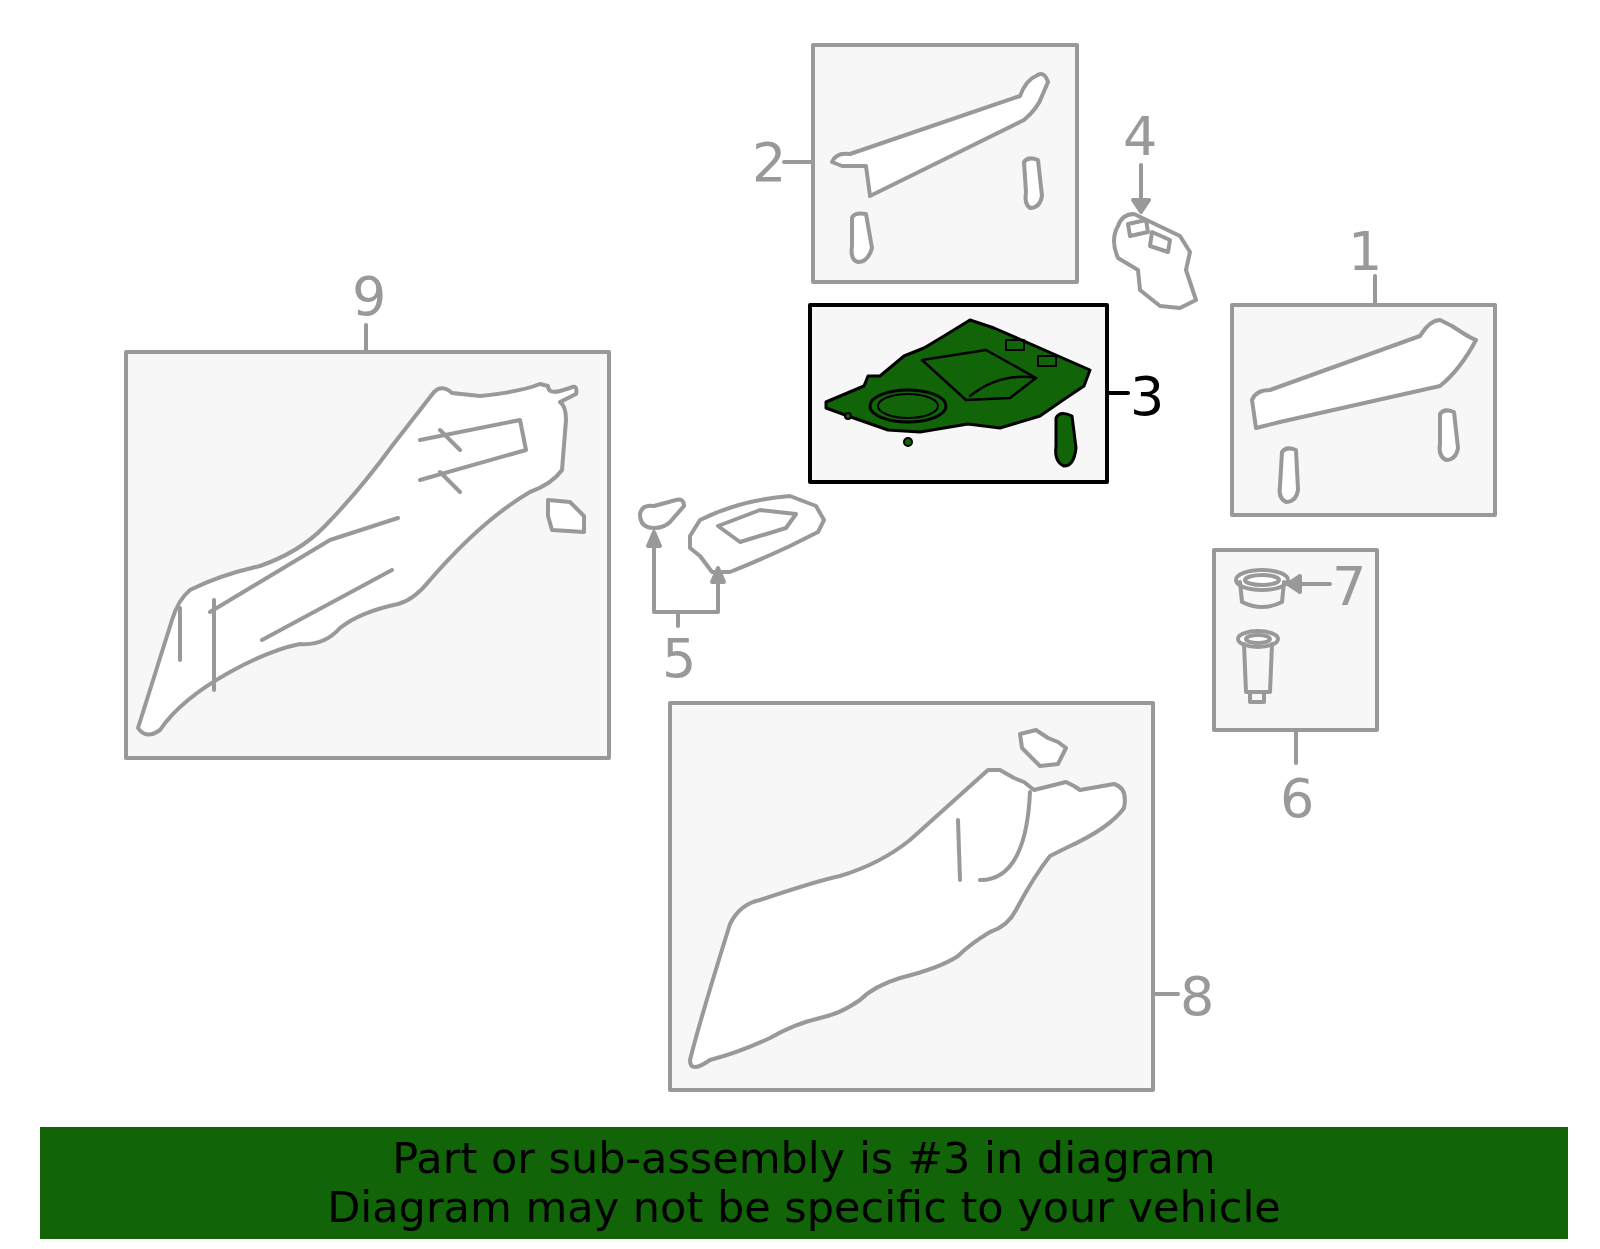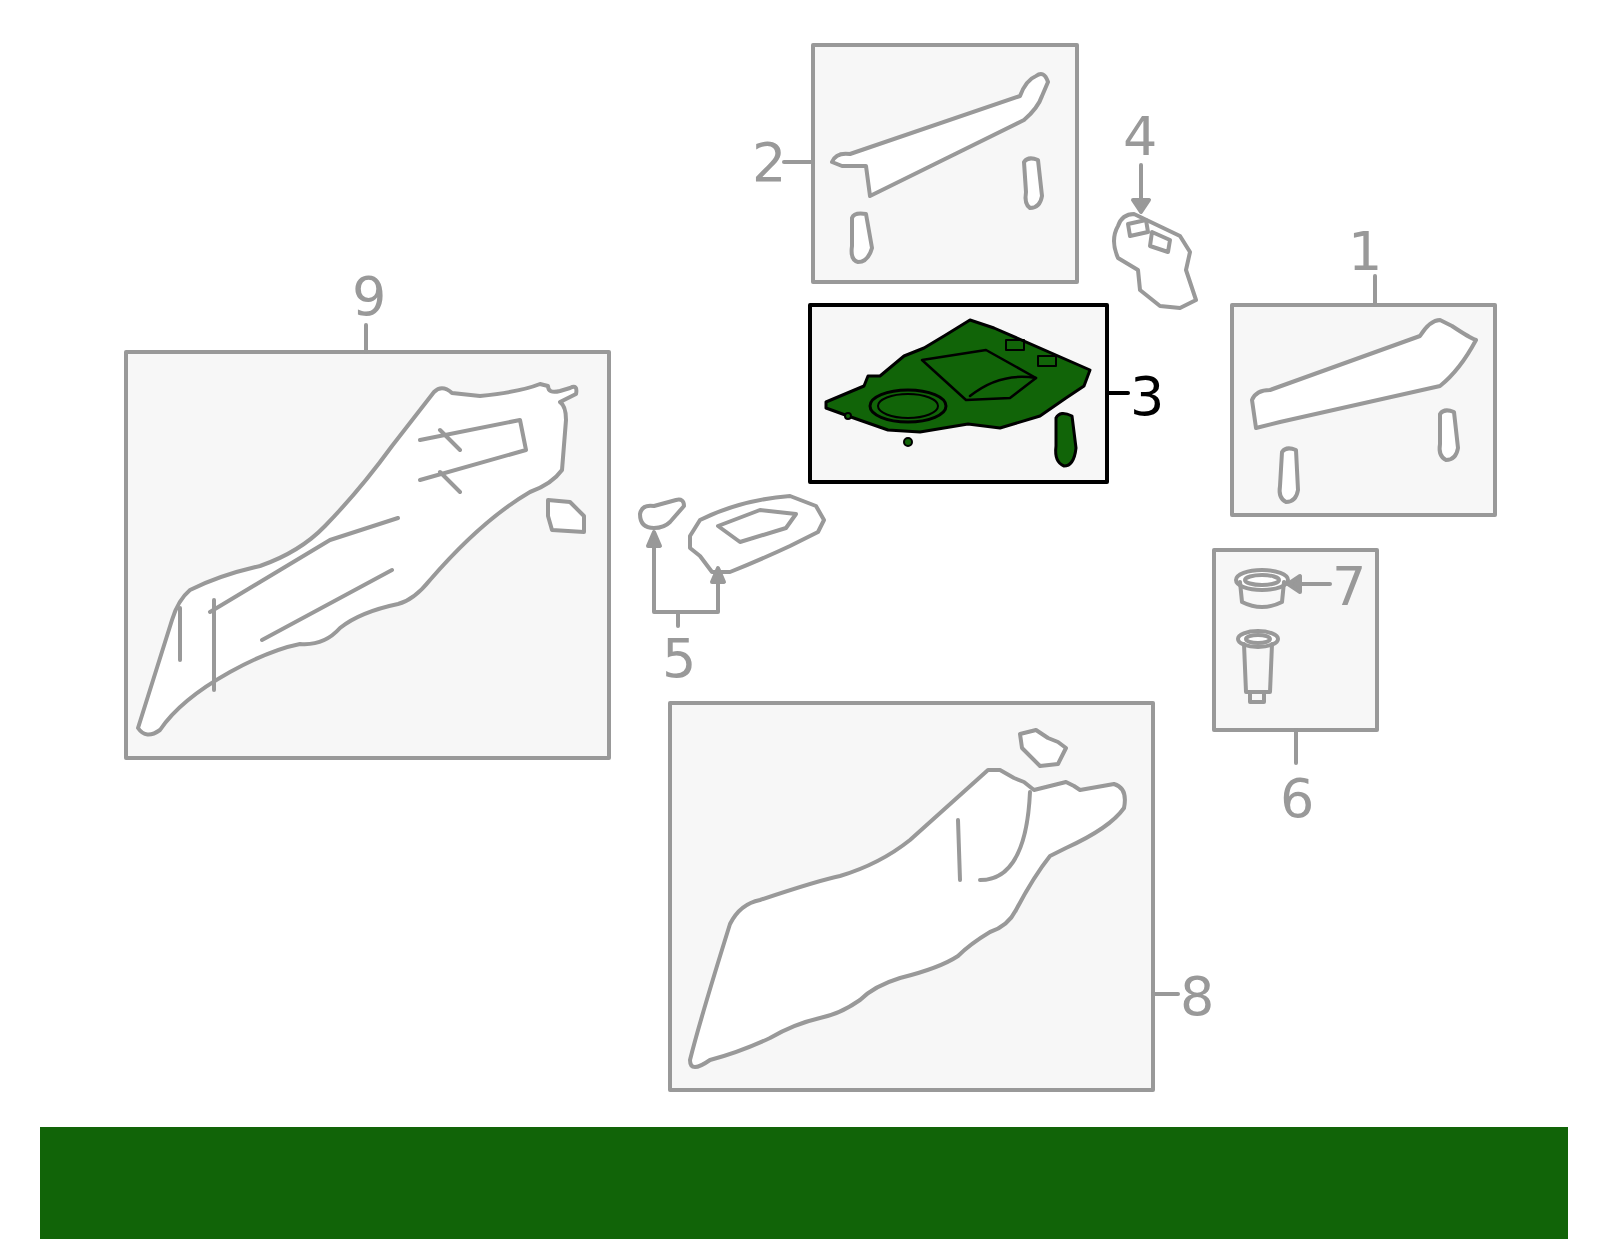--- a/index.html
+++ b/index.html
@@ -108,13 +108,15 @@
   <div class="callout active" style="left:1130px;top:370px;">3</div>
   <div class="callout" style="left:1123px;top:110px;">4</div>
   <div class="callout" style="left:662px;top:632px;">5</div>
   <div class="callout" style="left:1280px;top:772px;">6</div>
   <div class="callout" style="left:1332px;top:560px;">7</div>
   <div class="callout" style="left:1180px;top:970px;">8</div>
   <div class="callout" style="left:352px;top:270px;">9</div>
 </div>
 
 <div class="banner">
+  <div>Part or sub-assembly is #3 in diagram</div>
+  <div>Diagram may not be specific to your vehicle</div>
 </div>
 
 </body></html>

